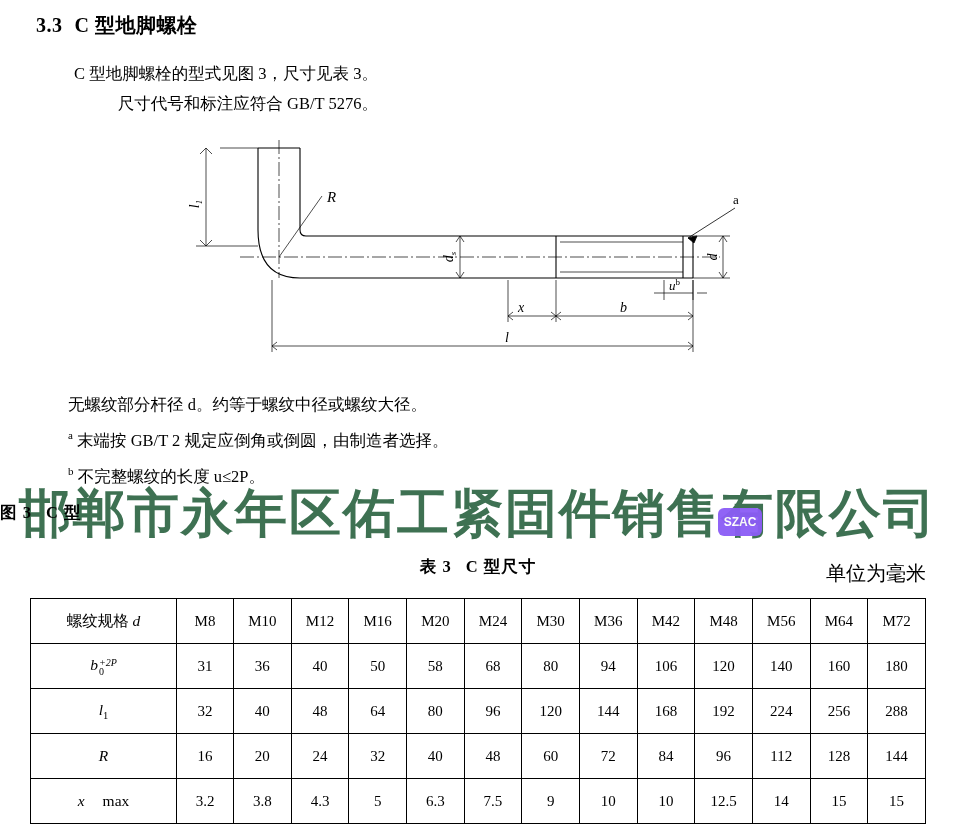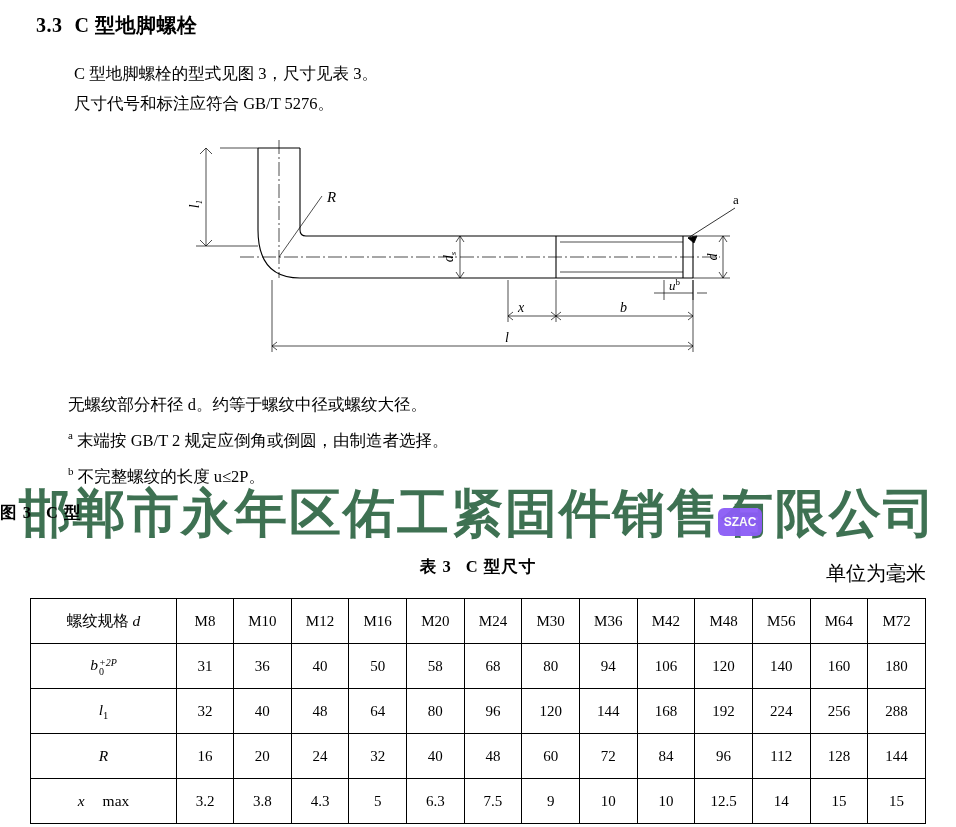--- a/index.html
+++ b/index.html
@@ -36,20 +36,21 @@
   .intro {
     position: absolute;
     left: 74px;
     top: 60px;
     font-size: 16.5px;
     line-height: 28px;
   }
   .intro p {
     margin: 0 0 2px 0;
     white-space: nowrap;
+    text-align: right;
   }
   
   .figure-area {
     position: absolute;
     left: 0;
     top: 130px;
     width: 956px;
     height: 250px;
   }
   

